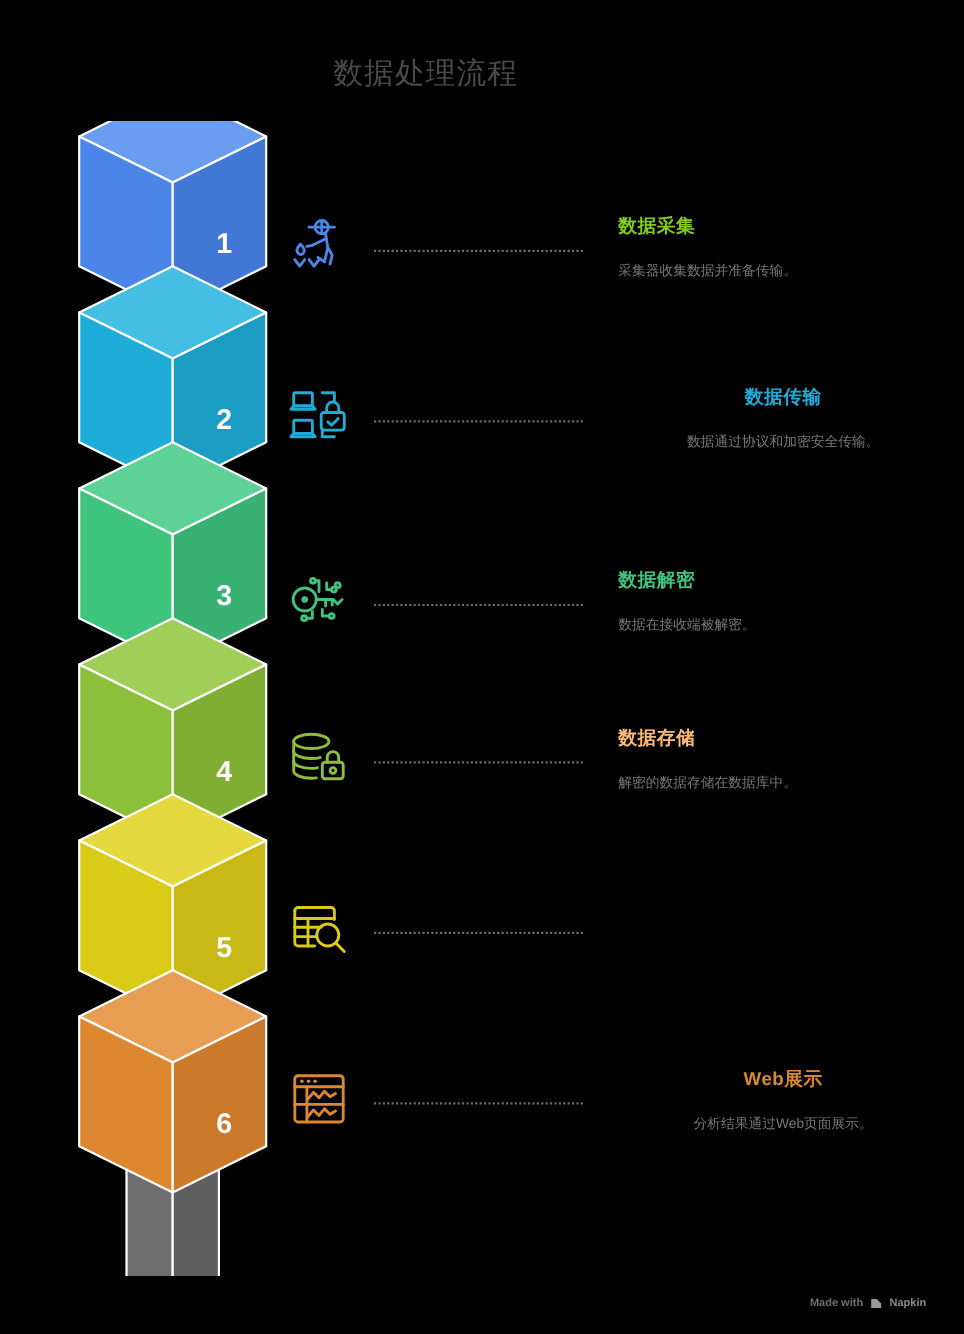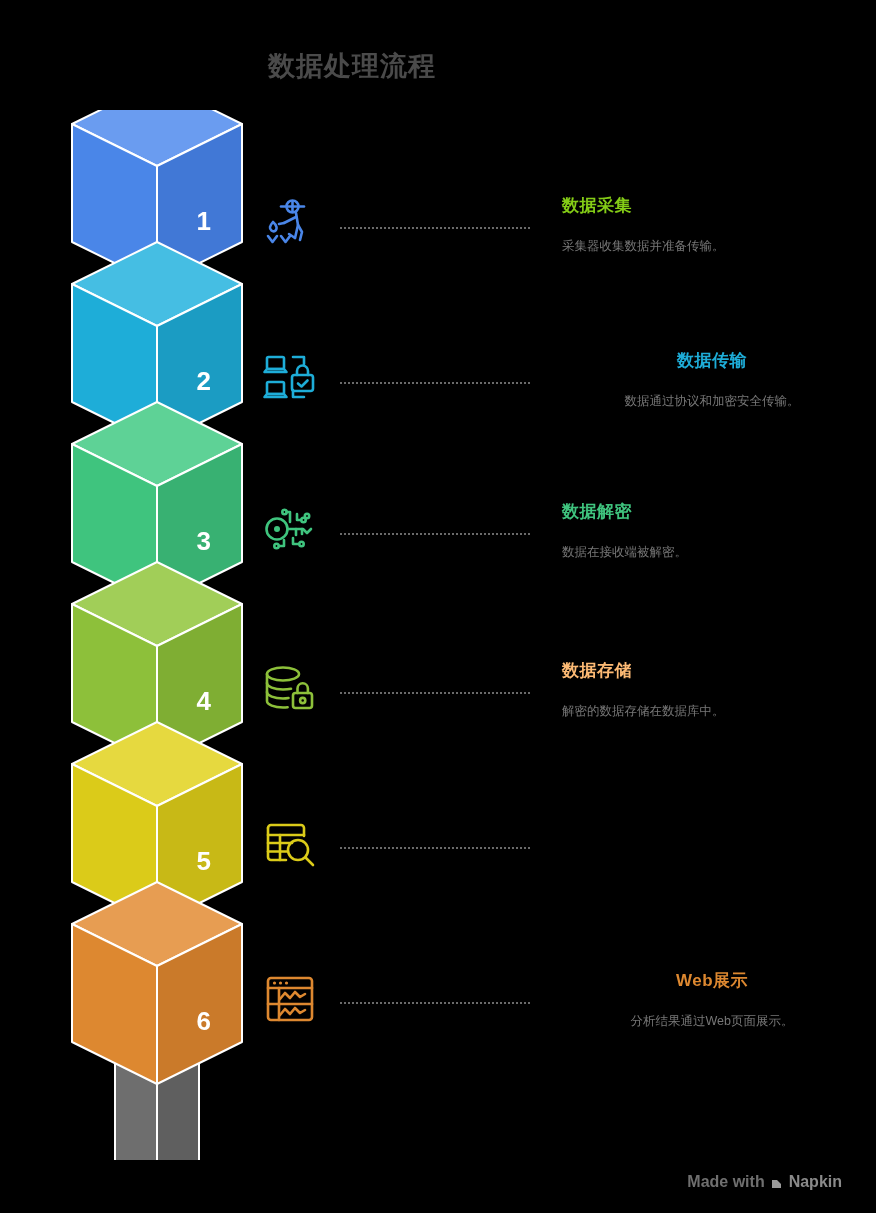--- a/index.html
+++ b/index.html
@@ -22,22 +22,23 @@
 
   
   .title {
     position: absolute;
     top: 48px;
     left: 0;
     width: 704px;
     text-align: center;
     color: #4a4a4a;
     font-size: 27px;
-    font-weight: bold;
+    font-weight: normal;
     letter-spacing: 1px;
+    padding-left: 35px;
   }
 
   
   #tower {
     position: absolute;
     left: 52px;
     top: 110px;
   }
 
   
@@ -84,24 +85,23 @@
     color: #777777;
     line-height: 1.4;
   }
 
   
   .footer {
     position: absolute;
     right: 34px;
     bottom: 22px;
     display: flex;
-    align-items: center;
     gap: 6px;
     color: #6f6f6f;
-    font-size: 16px;
+    font-size: 10px;
     font-weight: bold;
   }
   .footer .brand { color: #8a8a8a; }
   .footer .mark {
     display: inline-block;
     width: 12px;
     height: 12px;
     position: relative;
   }
 </style>
@@ -190,21 +190,21 @@
       <path d="M35 24 V20 a5.5 5.5 0 0 1 11 0 V24"></path>
       <path d="M36 32.5 L39.5 35.5 L45.5 29.5"></path>
     </svg>
         </div>
         <div class="dots"></div>
         <div class="text-col">
           <div class="step-title" style="color: rgb(30, 173, 216);">数据传输</div>
           <div class="step-desc">数据通过协议和加密安全传输。</div>
         </div>
       </div>
-      <div class="row" style="top: 502px;">
+      <div class="row" style="top: 518px;">
         <div class="icon-box">
     <svg width="56" height="56" viewBox="0 0 56 56" fill="none" stroke="#3fc47e" stroke-width="2.6" stroke-linecap="round" stroke-linejoin="round">
       <circle cx="15" cy="27" r="10.5"></circle>
       <circle cx="15" cy="27" r="3" fill="#3fc47e" stroke="none"></circle>
       <path d="M25.5 27 H41 L45 31 L49 27"></path>
       <path d="M34 27 V33"></path>
       <path d="M40 27 V32"></path>
       <path d="M28 10 V20 M28 10 H24.5"></path>
       <circle cx="22.5" cy="10" r="2.2"></circle>
       <path d="M35 12 V18 H39"></path>

